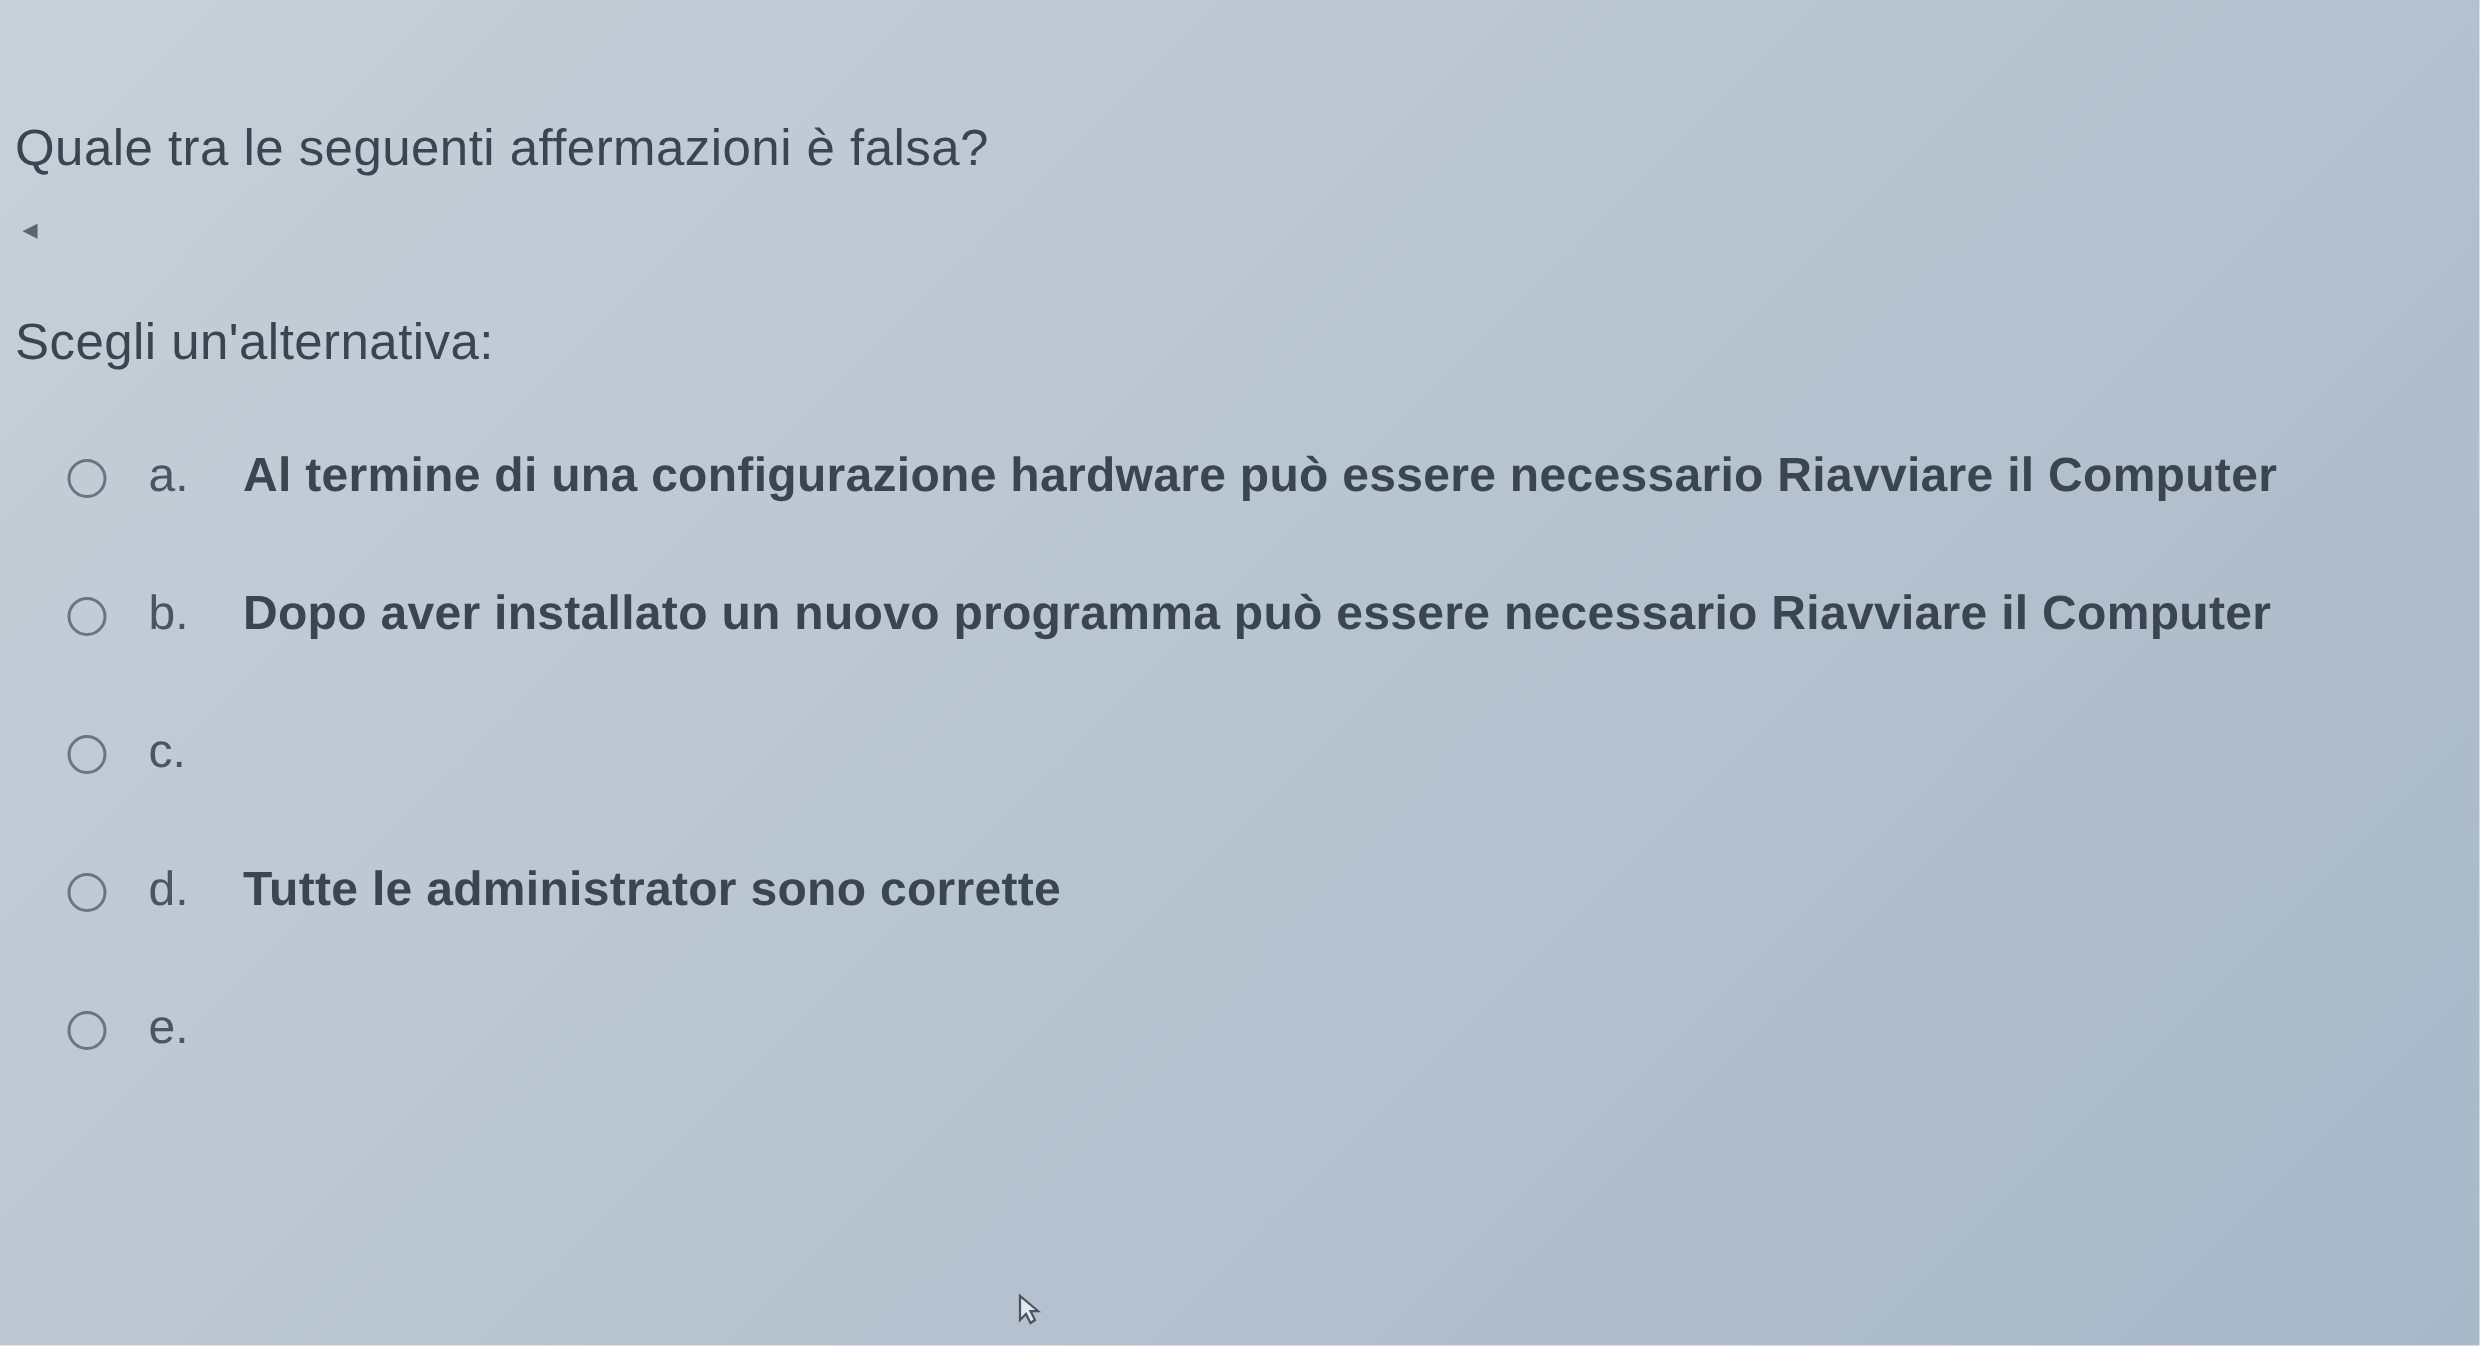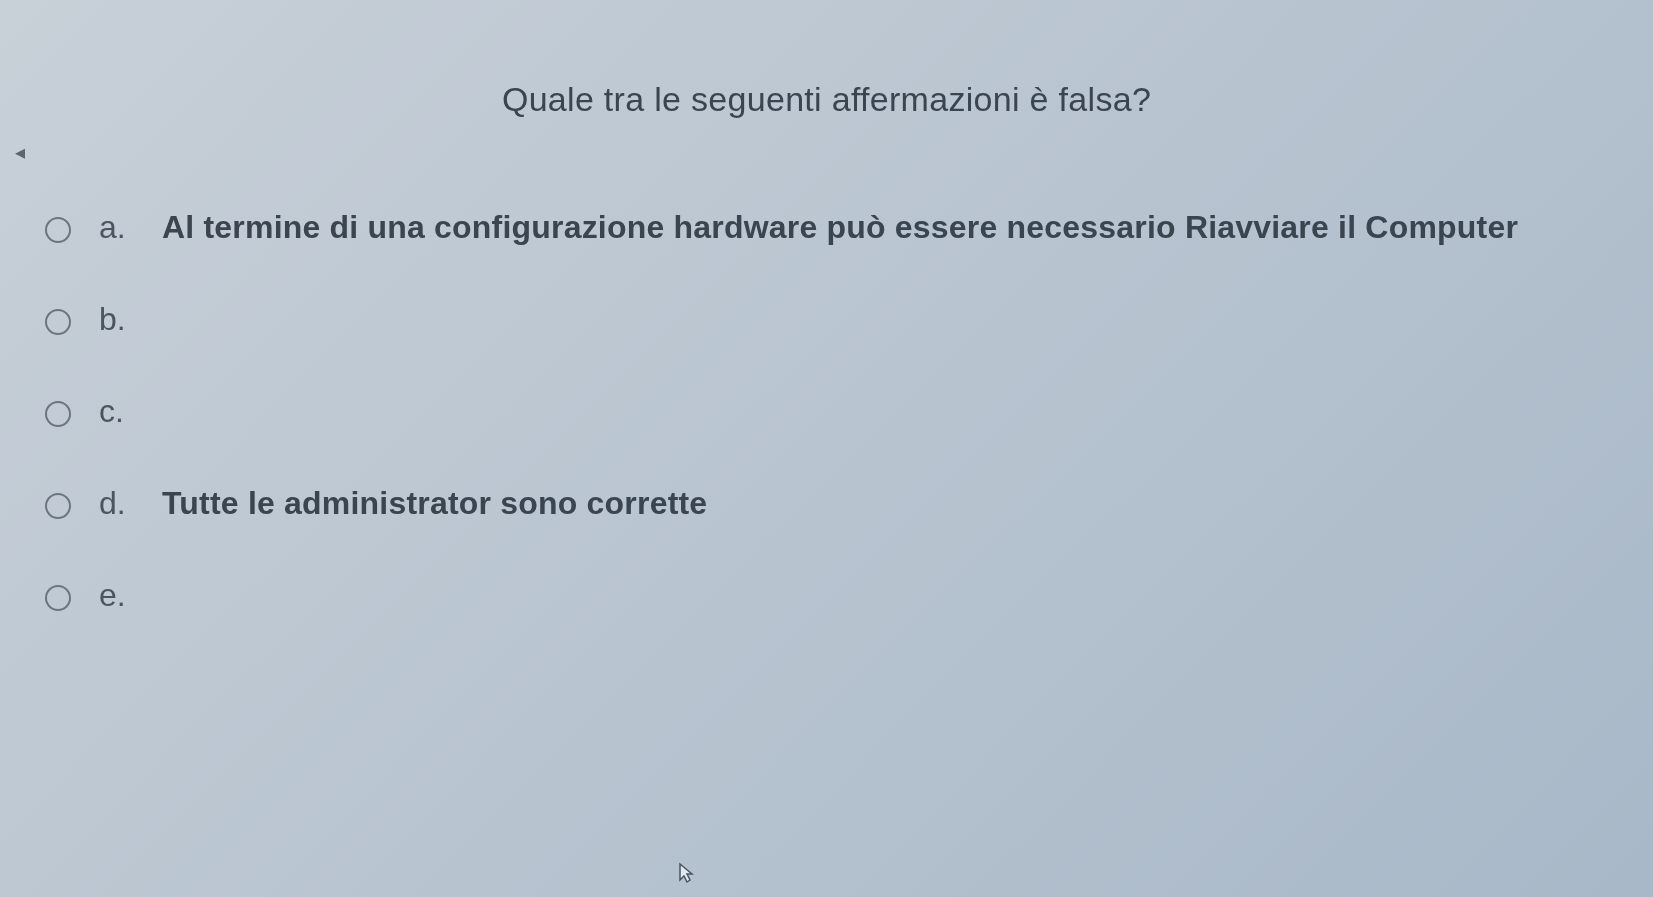--- a/index.html
+++ b/index.html
@@ -17,21 +17,20 @@
     }
     .container {
       padding: 80px 10px 40px 10px;
     }
     .question-text {
       font-size: 34px;
       color: #3a4550;
       font-weight: 400;
       margin-bottom: 90px;
       letter-spacing: 0.3px;
-      text-align: center;
     }
     .instruction-text {
       font-size: 34px;
       color: #3a4550;
       font-weight: 400;
       margin-bottom: 50px;
       letter-spacing: 0.3px;
     }
     .options-list {
       list-style: none;
@@ -82,30 +81,32 @@
     }
   </style>
 </head>
 <body>
 
 <div class="container">
   <div class="question-text">Quale tra le seguenti affermazioni è falsa?</div>
 
   <div class="back-arrow">◂</div>
 
+  <div class="instruction-text">Scegli un'alternativa:</div>
 
   <ul class="options-list">
     <li class="option-item">
       <div class="radio-button"></div>
       <span class="option-letter">a.</span>
       <span class="option-text">Al termine di una configurazione hardware può essere necessario Riavviare il Computer</span>
     </li>
     <li class="option-item">
       <div class="radio-button"></div>
       <span class="option-letter">b.</span>
+      <span class="option-text">Dopo aver installato un nuovo programma può essere necessario Riavviare il Computer</span>
     </li>
     <li class="option-item">
       <div class="radio-button"></div>
       <span class="option-letter">c.</span>
     </li>
     <li class="option-item">
       <div class="radio-button"></div>
       <span class="option-letter">d.</span>
       <span class="option-text">Tutte le administrator sono corrette</span>
     </li>

